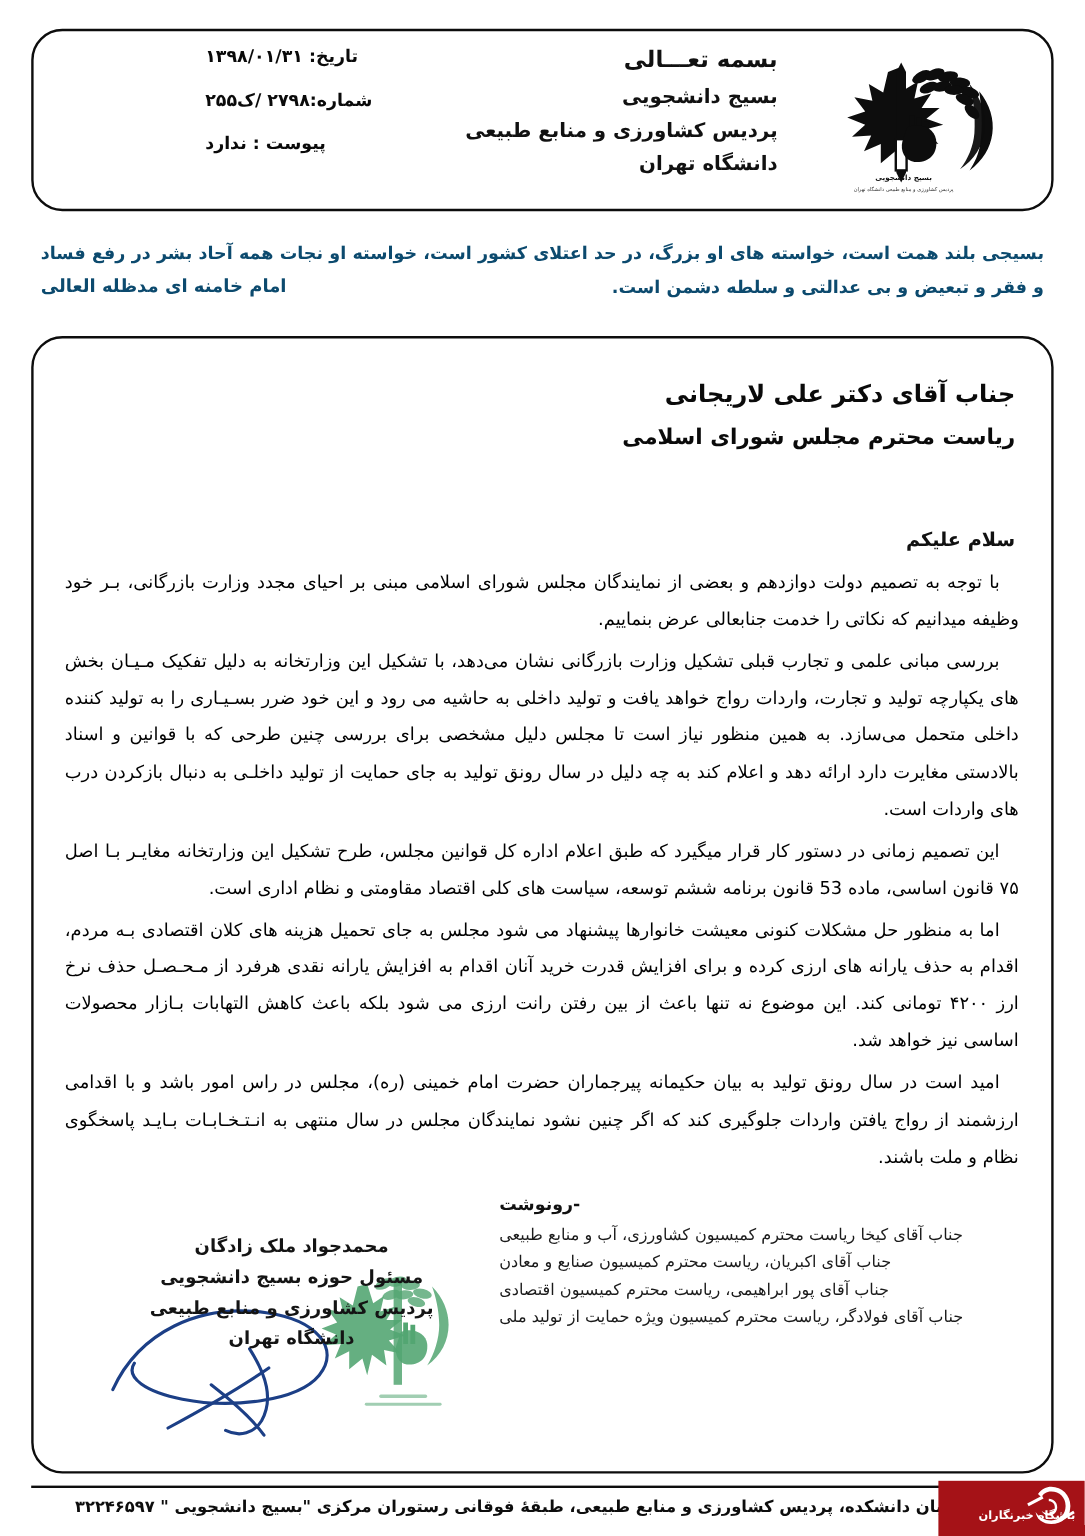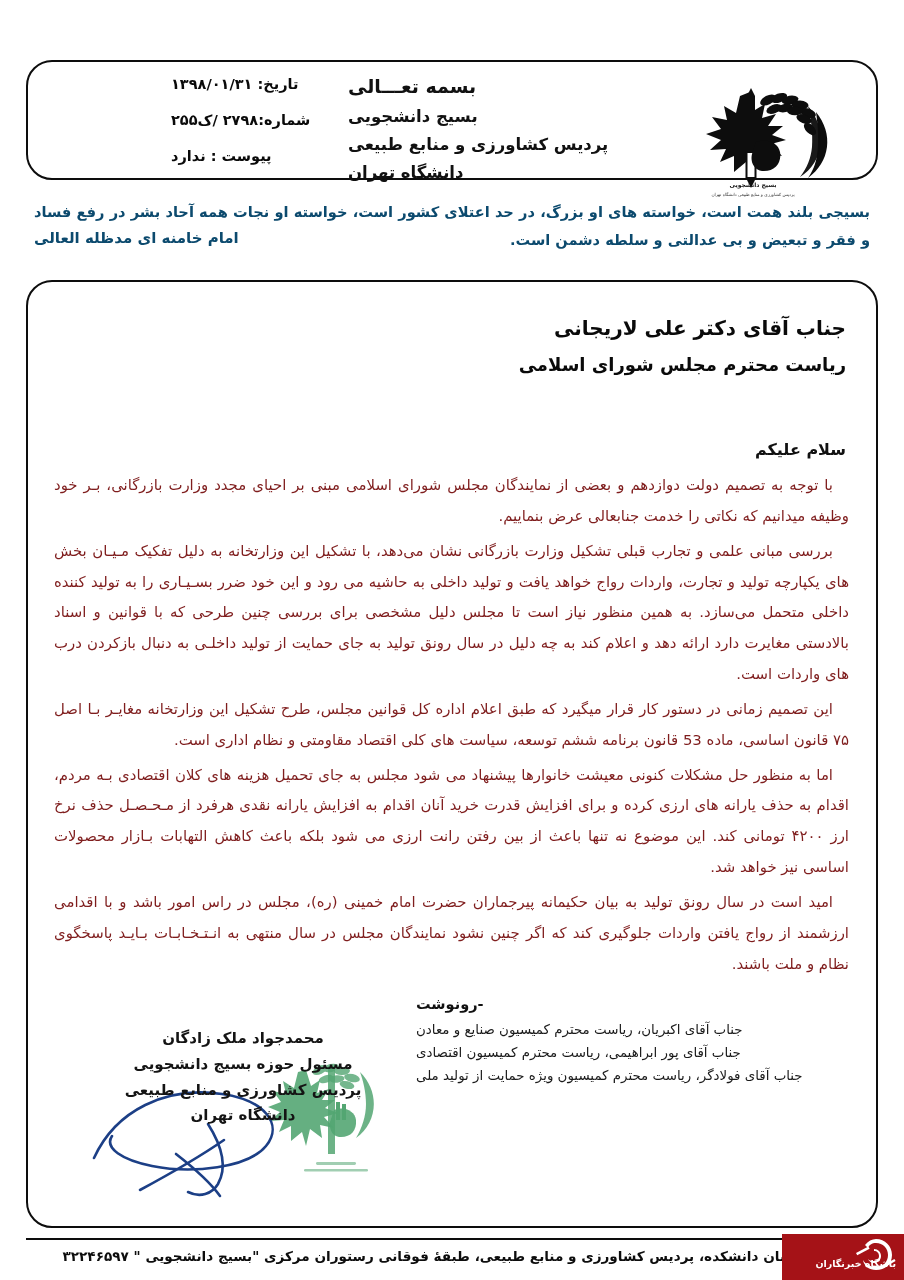--- a/index.html
+++ b/index.html
@@ -24,25 +24,24 @@
     box-sizing: border-box;
     background: #fff;
   }
 
   
   .header-box {
     position: absolute;
     left: 26px;
     top: 24px;
     width: 852px;
-    height: 120px;
+    height: 152px;
     border: 2.5px solid #0d0d0d;
     border-radius: 26px;
     box-sizing: border-box;
-    margin-top: 36px;
   }
 
   .meta-block {
     position: absolute;
     right: 470px;
     top: 14px;
     width: 235px;
     text-align: left;
     direction: rtl;
   }
@@ -54,21 +53,21 @@
     white-space: nowrap;
     color: #0a0a0a;
     text-align: left;
   }
 
   .title-block {
     position: absolute;
     right: 228px;
     top: 13px;
     width: 300px;
-    text-align: left;
+    text-align: right;
     direction: rtl;
   }
   .title-main {
     font-size: 19px;
     font-weight: bold;
     letter-spacing: 1px;
     margin-bottom: 9px;
   }
   .title-sub {
     font-size: 16.5px;
@@ -162,21 +161,21 @@
 
   .body-text {
     position: absolute;
     right: 55px;
     top: 470px;
     width: 795px;
     direction: rtl;
     text-align: justify;
     font-size: 14.9px;
     line-height: 2.07;
-    color: #7f1d1d;
+    color: #000000;
   }
   .body-text p {
     margin: 0 0 4px 0;
     text-indent: 16px;
     text-align: justify;
   }
   .body-text p:last-child { margin-bottom: 16px; }
 
   
   .cc-block {
@@ -363,20 +362,21 @@
   <div class="body-text">
     <p>با توجه به تصمیم دولت دوازدهم و بعضی از نمایندگان مجلس شورای اسلامی مبنی بر احیای مجدد وزارت بازرگانی، بـر خود وظیفه میدانیم که نکاتی را خدمت جنابعالی عرض بنماییم.</p>
     <p>بررسی مبانی علمی و تجارب قبلی تشکیل وزارت بازرگانی نشان می‌دهد، با تشکیل این وزارتخانه به دلیل تفکیک  مـیـان بخش های یکپارچه تولید و تجارت، واردات رواج خواهد یافت و تولید داخلی به حاشیه می رود و این خود ضرر بسـیـاری  را به تولید کننده داخلی متحمل می‌سازد. به همین منظور نیاز است تا مجلس دلیل مشخصی برای بررسی چنین طرحی که با قوانین و اسناد بالادستی مغایرت دارد ارائه دهد و اعلام کند به چه دلیل در سال رونق تولید به جای حمایت از تولید داخلـی به دنبال بازکردن درب های واردات است.</p>
     <p>این  تصمیم زمانی در دستور کار قرار میگیرد که طبق اعلام اداره کل قوانین مجلس، طرح تشکیل این وزارتخانه مغایـر  بـا اصل ۷۵ قانون اساسی، ماده 53 قانون برنامه ششم توسعه، سیاست های کلی اقتصاد مقاومتی و نظام اداری است.</p>
     <p>اما به منظور حل مشکلات کنونی معیشت خانوارها پیشنهاد می شود مجلس به جای تحمیل هزینه های کلان اقتصادی  بـه مردم، اقدام به حذف یارانه های ارزی کرده و برای افزایش قدرت خرید آنان اقدام به افزایش یارانه نقدی هرفرد از  مـحـصـل حذف نرخ ارز ۴۲۰۰ تومانی کند. این موضوع نه تنها باعث از بین رفتن رانت ارزی می شود بلکه باعث کاهش التهابات  بـازار محصولات اساسی نیز خواهد شد.</p>
     <p>امید است در سال رونق تولید به بیان حکیمانه پیرجماران حضرت امام خمینی (ره)، مجلس در راس امور باشد و با اقدامی ارزشمند از رواج یافتن واردات جلوگیری کند که اگر چنین نشود نمایندگان مجلس در سال منتهی به  انـتـخـابـات  بـایـد پاسخگوی نظام و ملت باشند.</p>
   </div>
 
   <div class="cc-block">
     <div class="cc-title">-رونوشت</div>
+    <div class="cc-item">جناب آقای کیخا ریاست محترم کمیسیون کشاورزی، آب و منابع طبیعی</div>
     <div class="cc-item">جناب آقای اکبریان، ریاست محترم کمیسیون صنایع و معادن</div>
     <div class="cc-item">جناب آقای پور ابراهیمی، ریاست محترم کمیسیون اقتصادی</div>
     <div class="cc-item">جناب آقای فولادگر، ریاست محترم کمیسیون ویژه حمایت از تولید ملی</div>
   </div>
 
   <div class="sign-block">
     <div>محمدجواد ملک زادگان</div>
     <div>مسئول حوزه بسیج دانشجویی</div>
     <div>پردیس کشاورزی و منابع طبیعی</div>
     <div>دانشگاه تهران</div>

